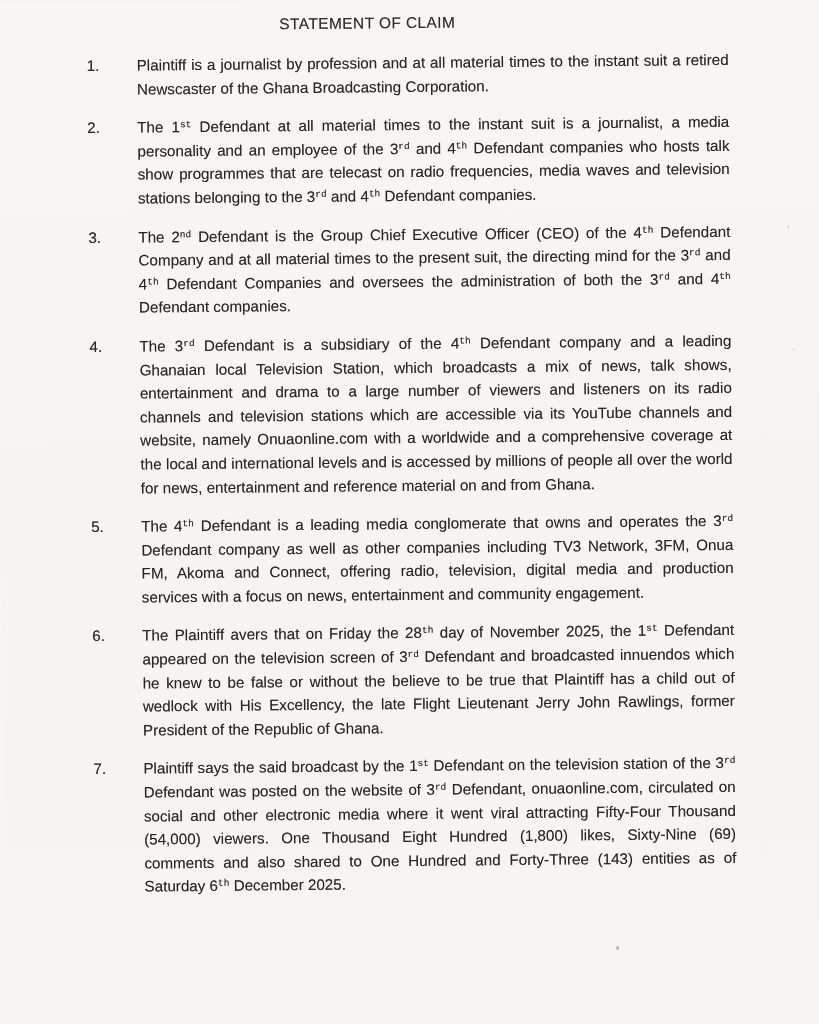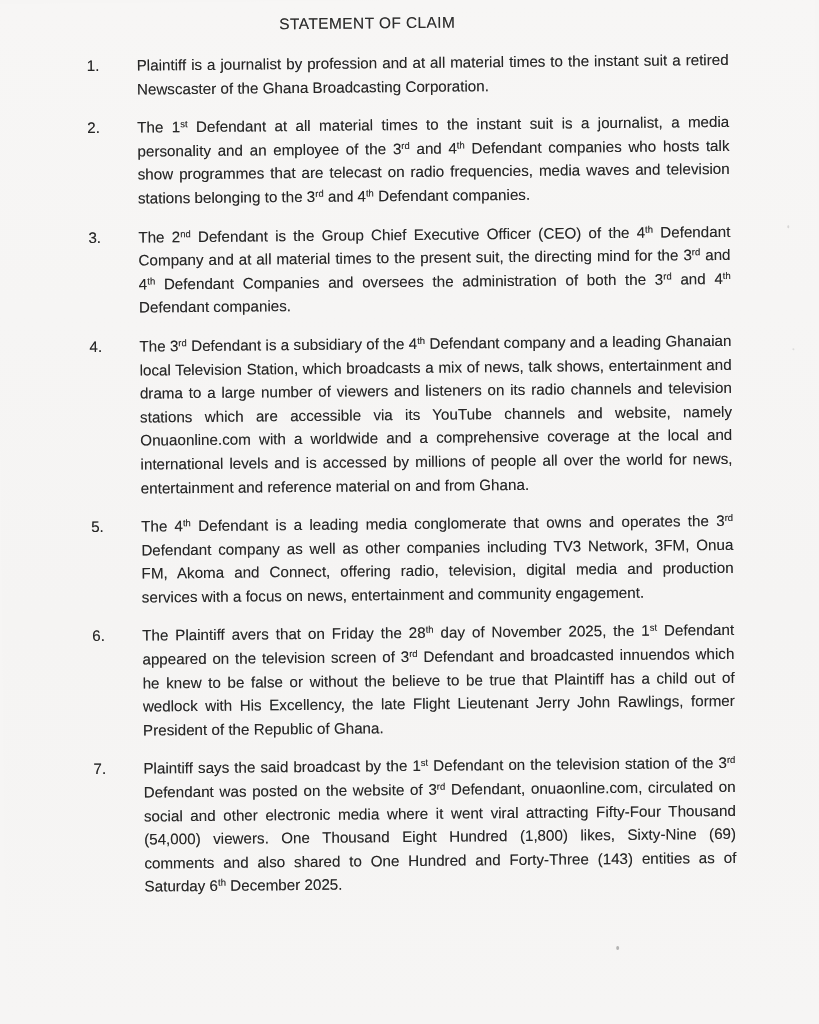--- a/index.html
+++ b/index.html
@@ -46,20 +46,21 @@
   }
   .text {
     width: 592px;
     text-align: justify;
   }
   .text sup {
     font-size: 9.5px;
     line-height: 0;
     vertical-align: 5px;
     letter-spacing: 0;
+    font-family: Liberation Mono, monospace;
   }
   .speck {
     position: absolute;
     background: #7d7d7d;
     border-radius: 50%;
   }
   .speck.s1 { left: 611px; top: 948px; width: 3px; height: 4px; opacity: 0.55; }
   .speck.s2 { left: 789px; top: 229px; width: 2px; height: 3px; opacity: 0.25; }
   .speck.s3 { left: 793px; top: 352px; width: 2px; height: 2px; opacity: 0.2; }
 </style>

